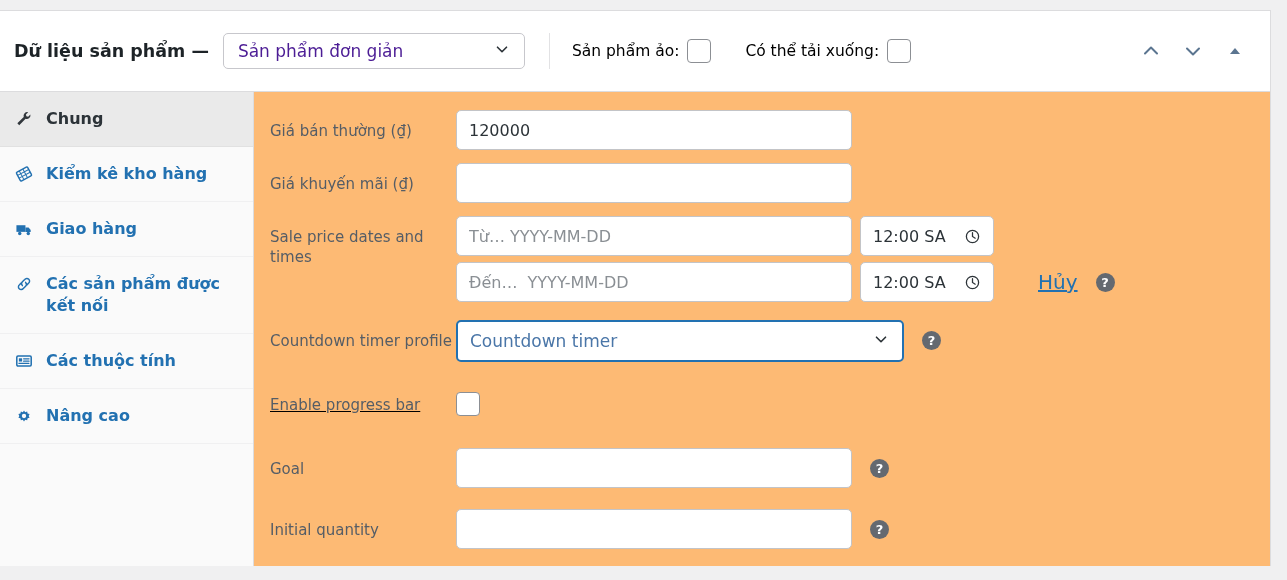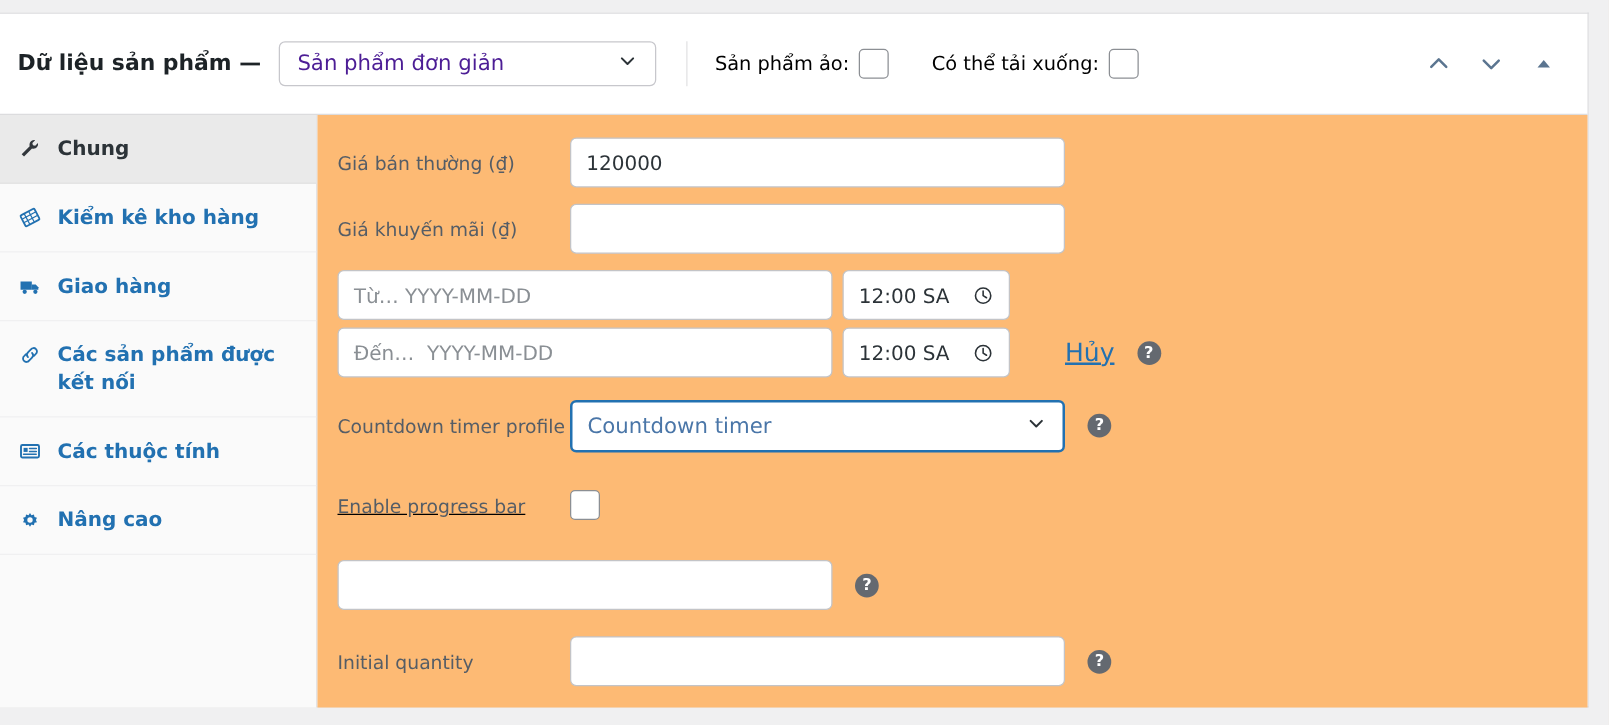--- a/index.html
+++ b/index.html
@@ -203,21 +203,21 @@
   .cancel-link {
     font-size: 20px;
     color: #2271b1;
     text-decoration: underline;
     margin-left: 36px;
     cursor: pointer;
   }
 
   .profile-select {
     position: relative;
-    width: 396px;
+    width: 448px;
     height: 42px;
     border: 2px solid #2271b1;
     border-radius: 5px;
     background: #fff;
     display: flex;
     align-items: center;
     padding: 0 34px 0 12px;
     font-size: 17px;
     color: #4a76a8;
     cursor: pointer;
@@ -376,20 +376,21 @@
         </div>
 
         <div class="field-row">
           <div class="field-label">Giá khuyến mãi (₫)</div>
           <div class="field-control">
             <input class="text-input" type="text" value="" style="">
           </div>
         </div>
 
         <div class="field-row">
+          <div class="field-label">Sale price dates and times</div>
           <div class="field-control">
             <div class="dates-wrap">
 
               <div class="date-line">
                 <input class="text-input date-input" type="text" placeholder="Từ… YYYY-MM-DD" style="">
                 <div class="time-input">
                   <span>12:00 SA</span>
                   <span class="clock">
                     <svg width="17" height="17" viewBox="0 0 20 20">
                       <circle cx="10" cy="10" r="7.2" fill="none" stroke="#2c3338" stroke-width="1.5"></circle>
@@ -434,20 +435,21 @@
         </div>
 
         <div class="field-row" style="margin-top:22px;text-decoration:underline;">
           <div class="field-label">Enable progress bar</div>
           <div class="field-control">
             <span class="checkbox cb-field"></span>
           </div>
         </div>
 
         <div class="field-row" style="margin-top:24px;">
+          <div class="field-label">Goal</div>
           <div class="field-control">
             <input class="text-input" type="text" value="" style="">
             <span class="help">?</span>
           </div>
         </div>
 
         <div class="field-row" style="margin-top:21px;">
           <div class="field-label">Initial quantity</div>
           <div class="field-control">
             <input class="text-input" type="text" value="" style="">

